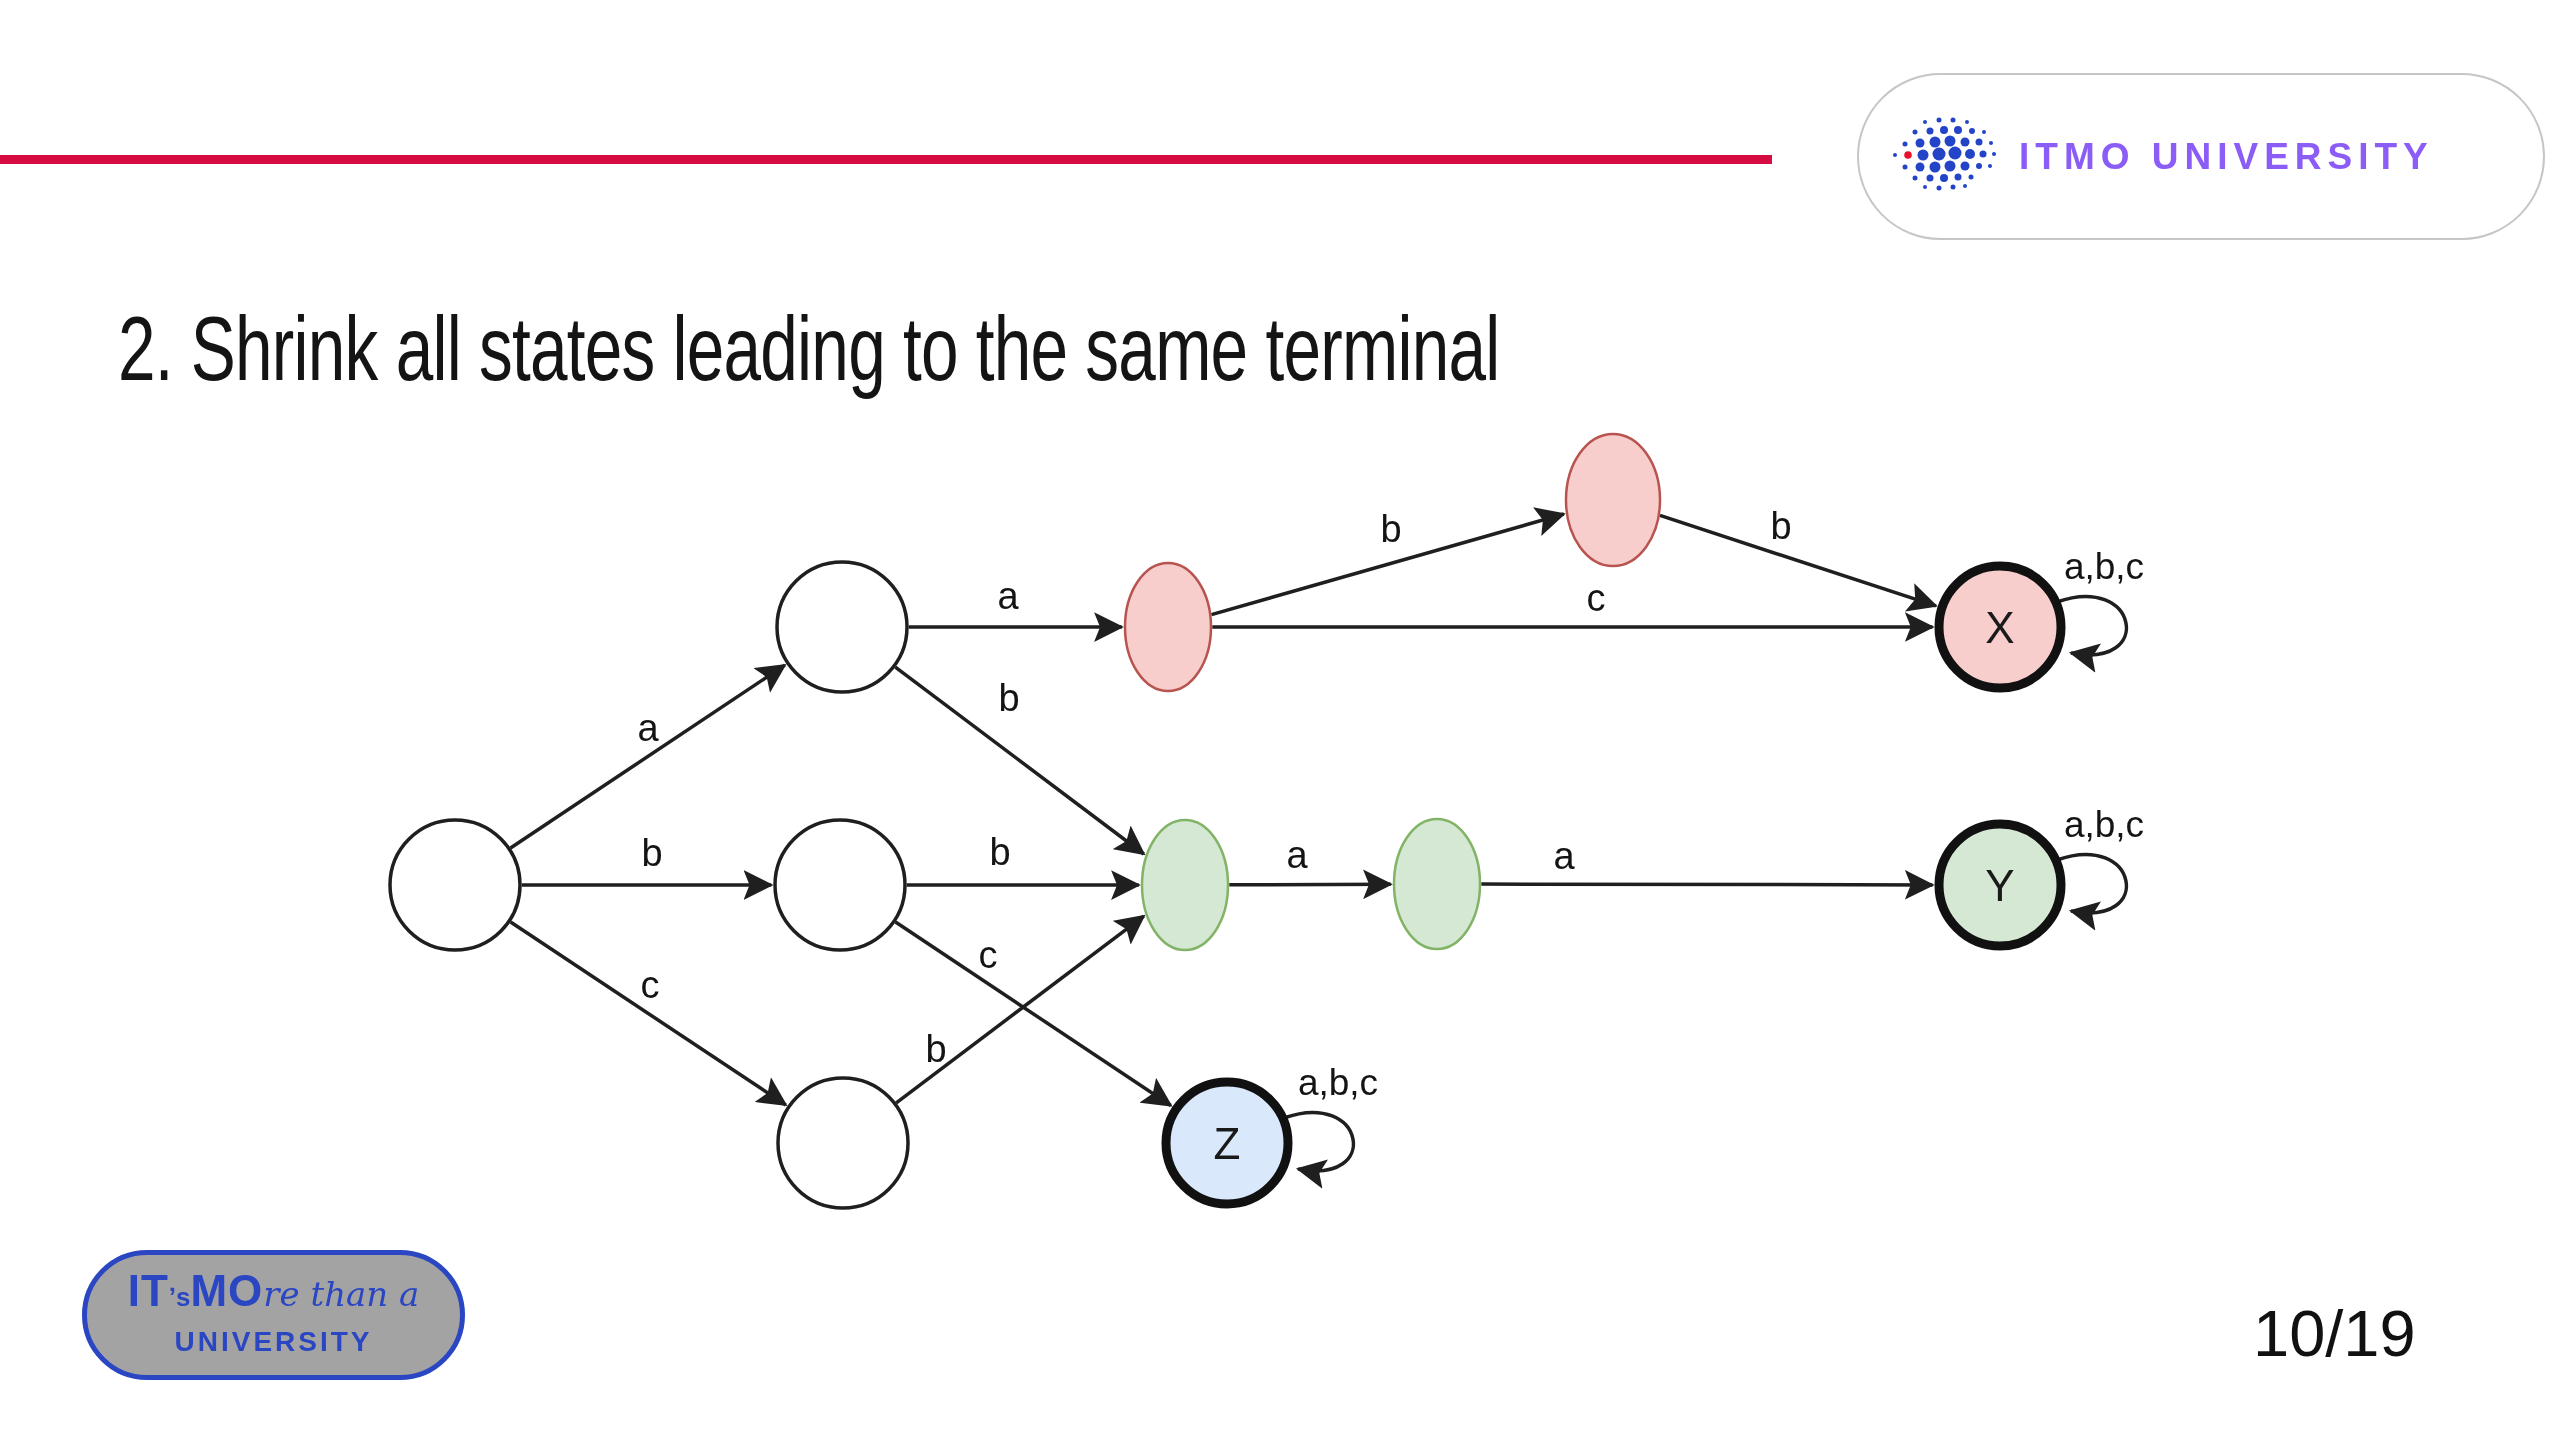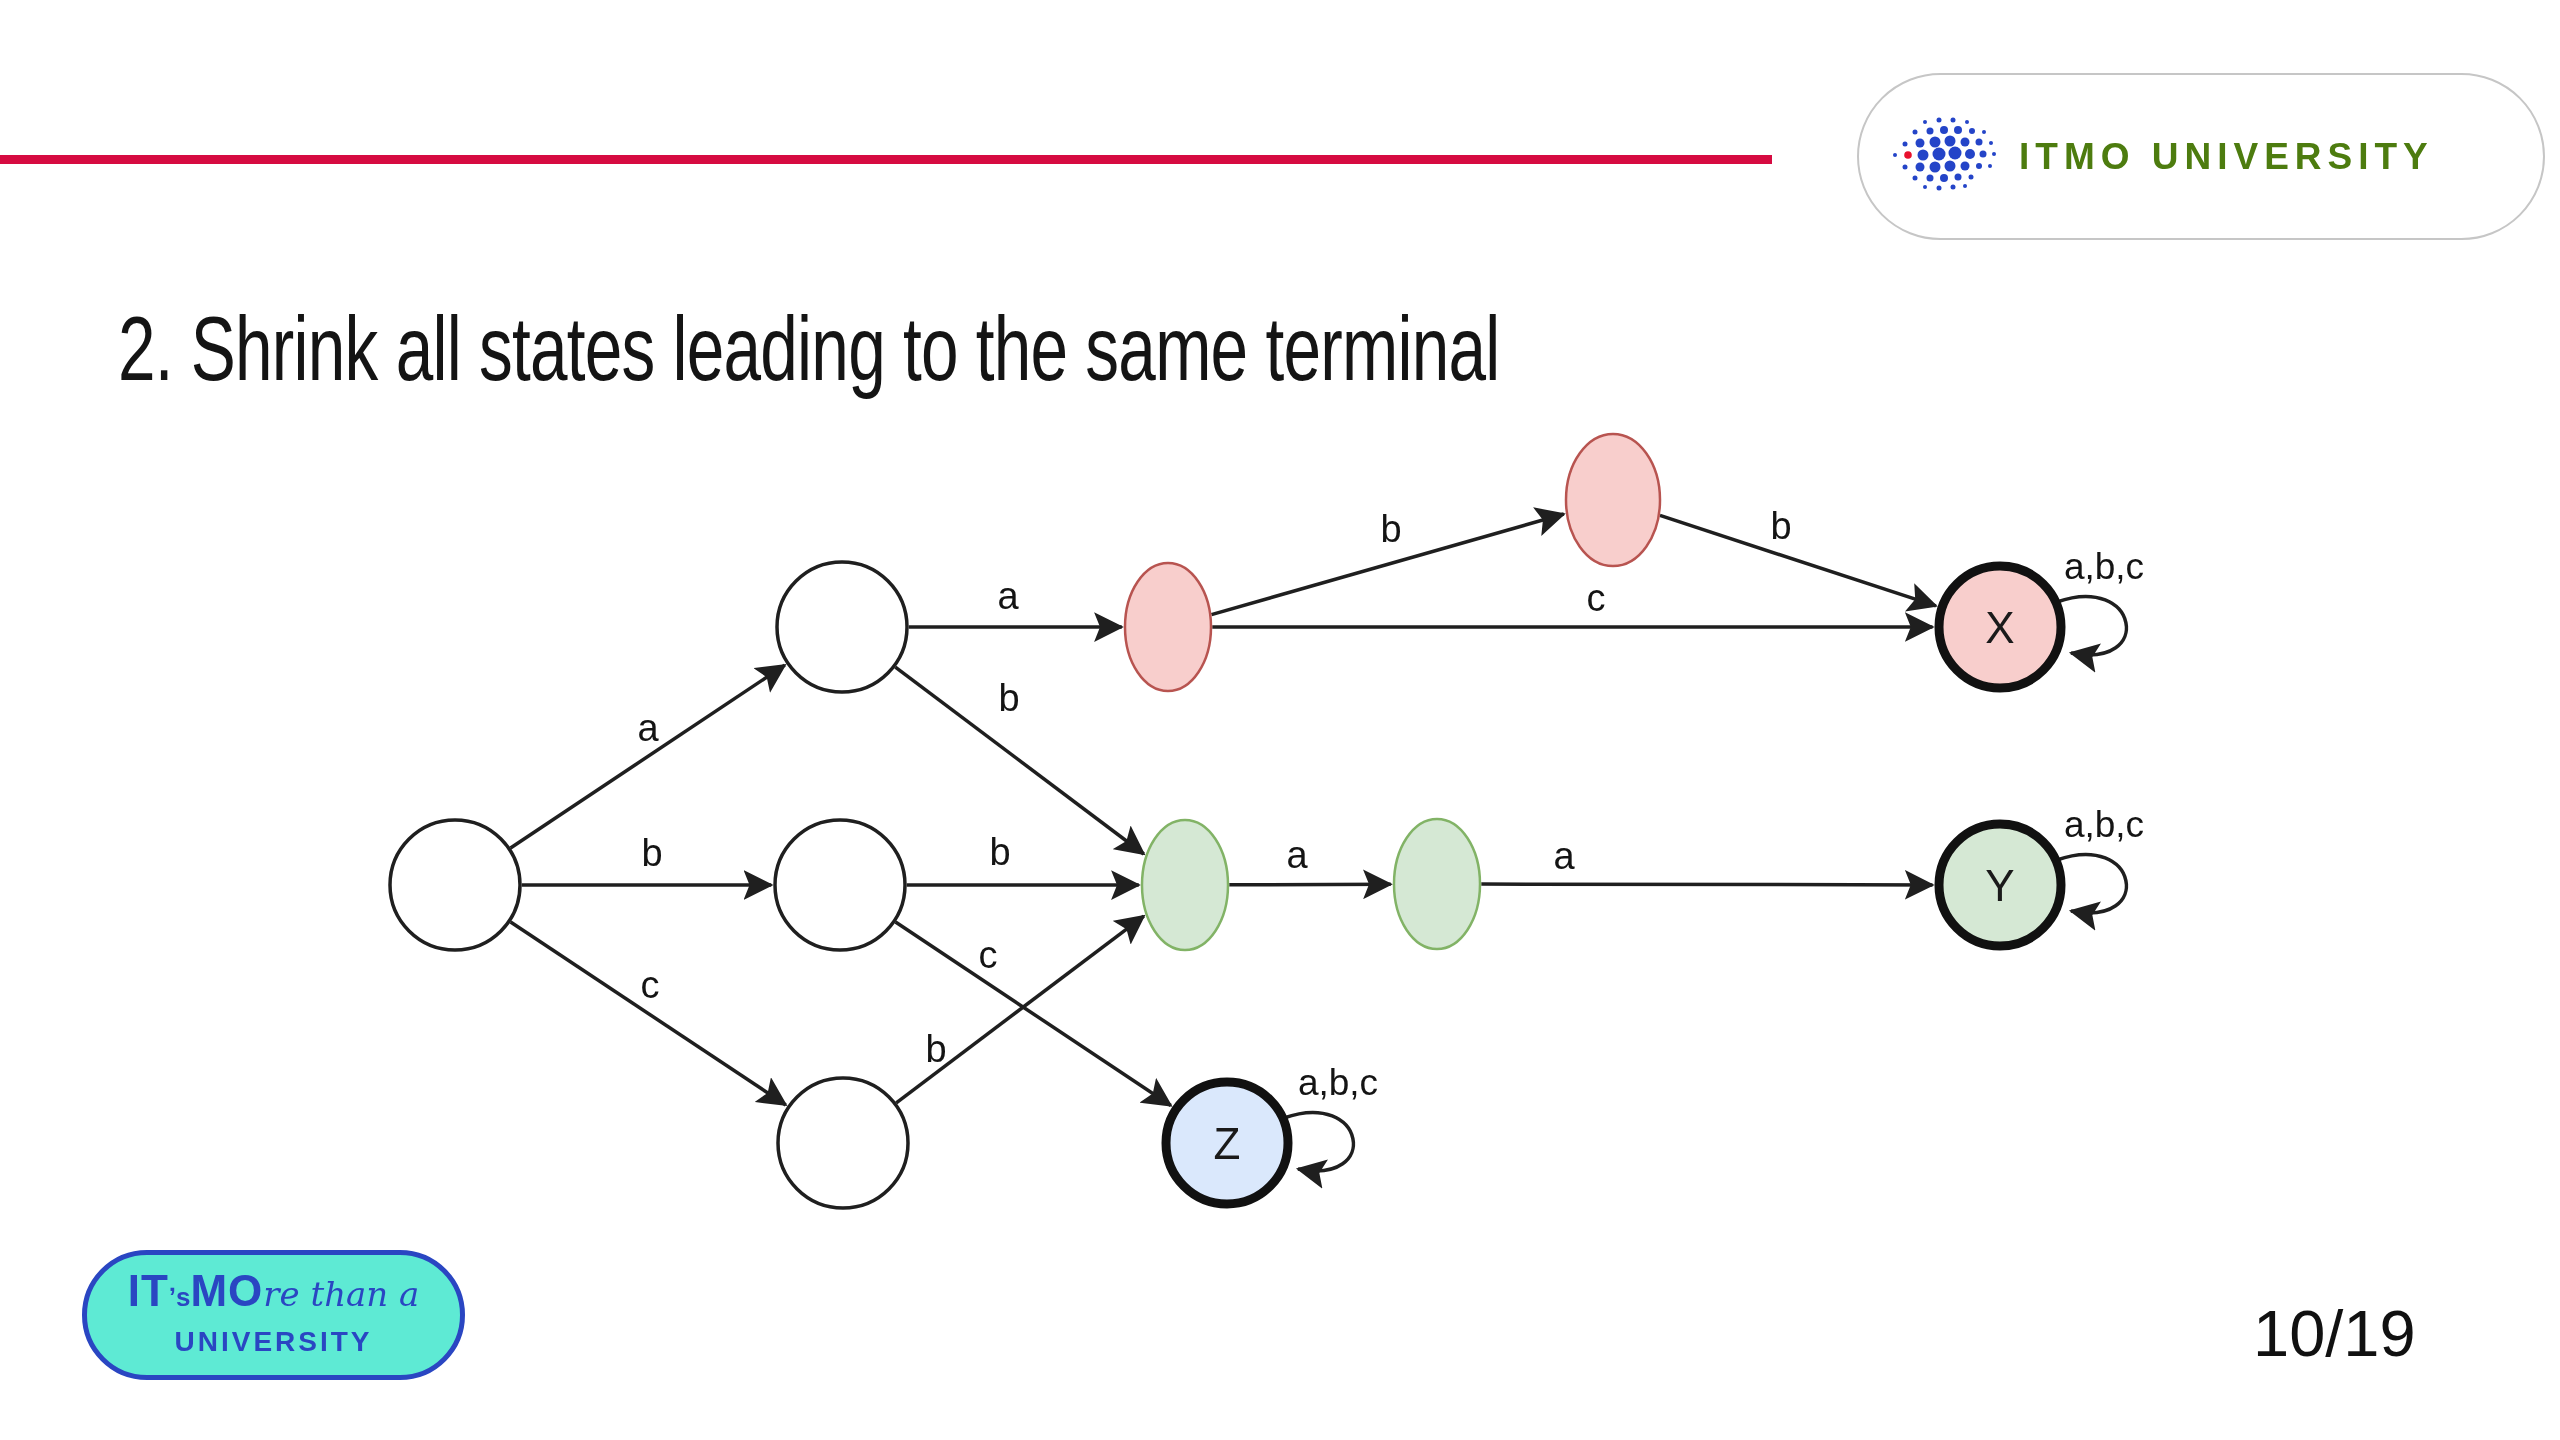--- a/index.html
+++ b/index.html
@@ -10,30 +10,30 @@
   .red-divider{
     position:absolute;left:0;top:155px;width:1772px;height:9px;background:#d60b41;
   }
   .logo-pill-top{
     position:absolute;left:1857px;top:73px;width:688px;height:167px;
     background:#fff;border:2px solid #c6c6c6;border-radius:90px;box-sizing:border-box;
   }
   .logo-dots{position:absolute;left:28px;top:39px;width:115px;height:80px;}
   .logo-pill-top .brand-text{
     position:absolute;left:160px;top:0;height:163px;display:flex;align-items:center;
-    font-weight:bold;font-size:37px;letter-spacing:6px;color:#4d7c0f;white-space:nowrap;text-align:center;
+    font-weight:bold;font-size:37px;letter-spacing:6px;color:#8b5cf6;white-space:nowrap;text-align:center;
   }
   .slide-title{
     position:absolute;left:118px;top:298px;font-size:90px;letter-spacing:-1px;
     color:#141414;white-space:nowrap;transform:scaleX(0.75);transform-origin:left top;
   }
   .diagram-svg{position:absolute;left:0;top:0;width:2560px;height:1440px;}
   .logo-pill-bottom{
     position:absolute;left:82px;top:1250px;width:383px;height:130px;box-sizing:border-box;
-    background:#5eead4;border:5px solid #2a46c2;border-radius:68px;color:#2a46c2;
+    background:#a3a3a3;border:5px solid #2a46c2;border-radius:68px;color:#2a46c2;
     text-align:center;
   }
   .lb-line1{margin-top:14px;font-size:44px;line-height:44px;white-space:nowrap;}
   .lb-line1 .b{font-weight:bold;letter-spacing:1px;}
   .lb-line1 .s{font-weight:bold;font-size:26px;}
   .lb-line1 .script{font-style:italic;font-size:34px;font-family:"DejaVu Serif", serif;}
   .lb-line2{font-size:28px;font-weight:bold;letter-spacing:3px;line-height:46px;}
   .page-number{
     position:absolute;left:2253px;top:1296px;font-size:65px;color:#111;
   }

